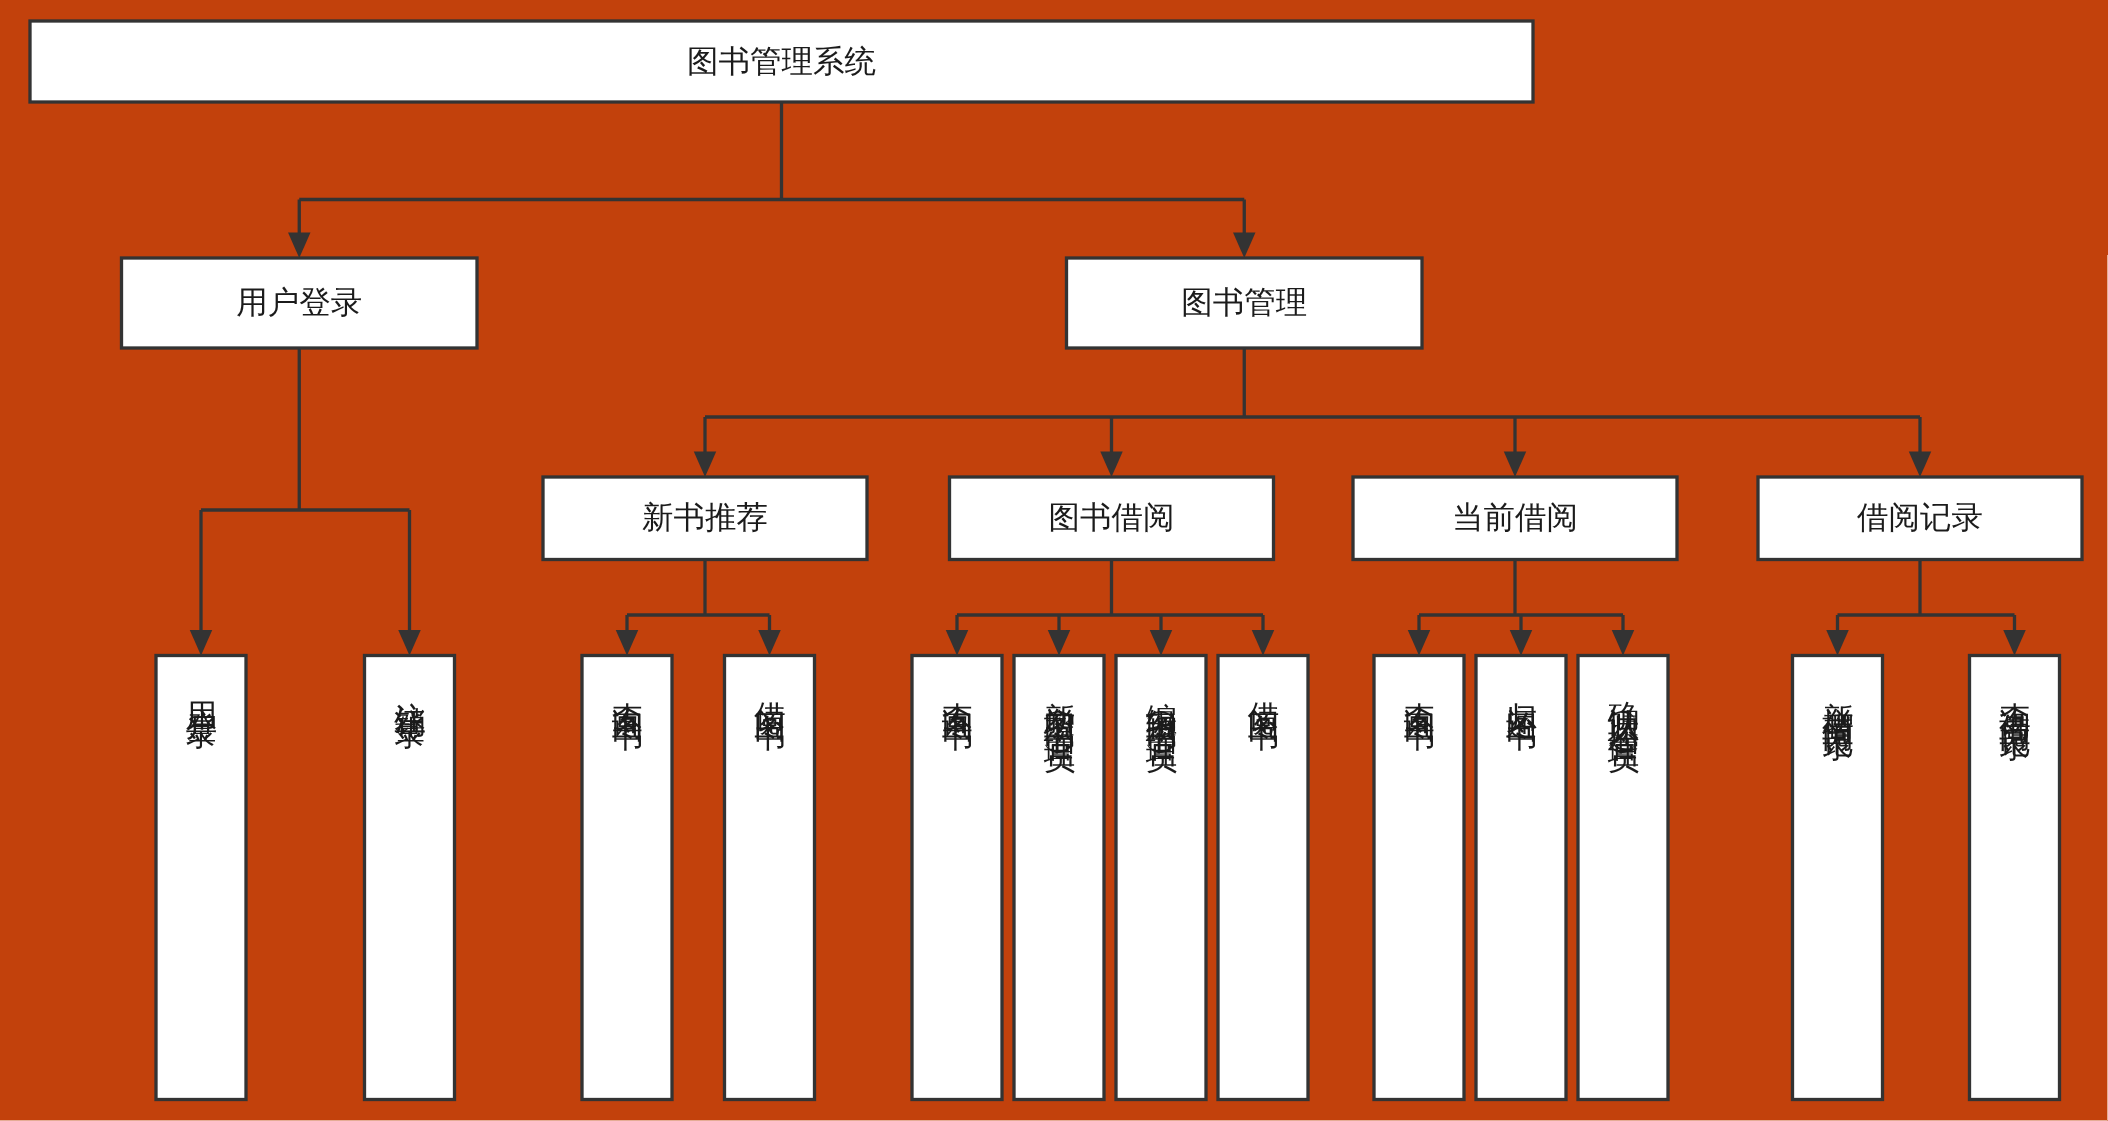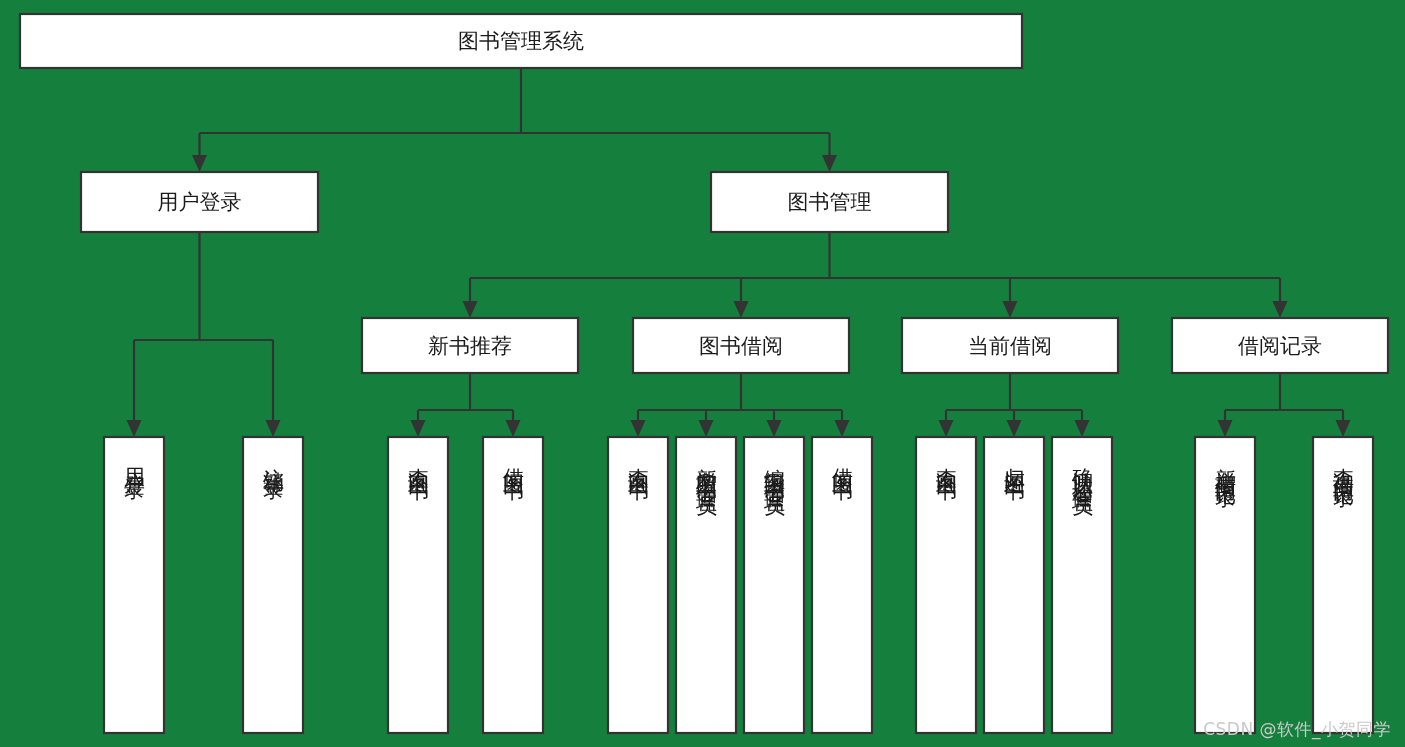--- a/index.html
+++ b/index.html
@@ -7,21 +7,21 @@
     padding: 0;
     background: #ffffff;
   }
   body {
     font-family: "DejaVu Sans", "Liberation Sans", sans-serif;
   }
   #stage {
     position: relative;
     width: 1405px;
     height: 747px;
-    background: #15803d;
+    background: #c2410c;
     overflow: hidden;
   }
   #diagram-svg {
     position: absolute;
     left: 0;
     top: 0;
     width: 1405px;
     height: 747px;
   }
   .node-box {
@@ -202,15 +202,14 @@
         <span class="leaf-label">确认归还（管理员）</span>
       </div>
       <div class="leaf-label-wrap" style="left: 1195px; top: 451px; width: 60px; height: 276px;">
         <span class="leaf-label">新增借阅记录</span>
       </div>
       <div class="leaf-label-wrap" style="left: 1313px; top: 451px; width: 60px; height: 276px;">
         <span class="leaf-label">查询借阅记录</span>
       </div>
     </div>
 
-  <div id="watermark">CSDN @软件_小贺同学</div>
 
 </div>
 
 </body></html>

